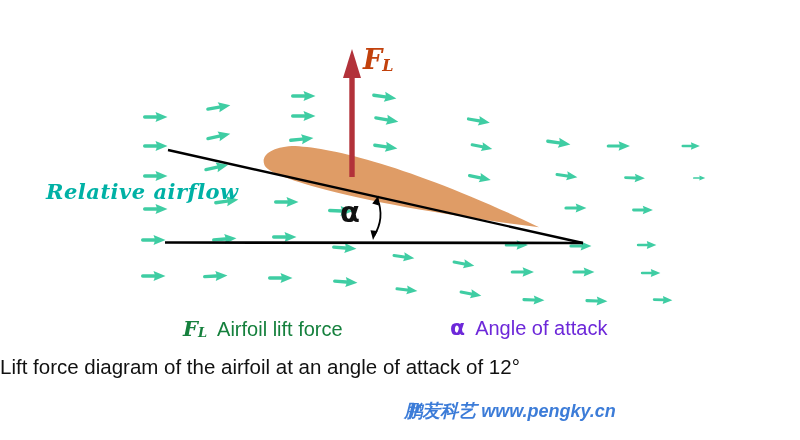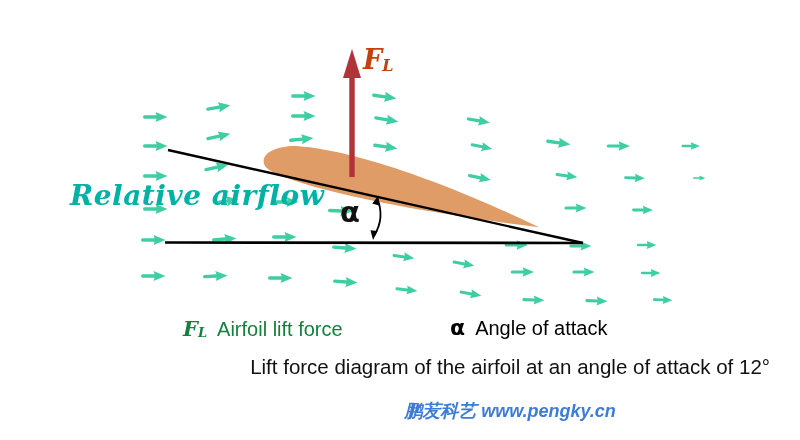--- a/index.html
+++ b/index.html
@@ -13,46 +13,46 @@
   html,body{margin:0;padding:0;}
   body{
     width:800px;height:440px;position:relative;background:#ffffff;overflow:hidden;
     font-family:"Liberation Sans",sans-serif;
   }
   .abs{position:absolute;}
   #stage{position:absolute;left:0;top:0;width:800px;height:440px;}
   .airflow-label{
     left:46px;top:179px;
     font-family:"DejaVu Serif","Liberation Serif",serif;
-    font-style:italic;font-weight:bold;font-size:28px;
-    color:var(--airflow-text);letter-spacing:0.5px;white-space:nowrap;margin-left:24px;
+    font-style:italic;font-weight:bold;font-size:21px;
+    color:var(--airflow-text);letter-spacing:0.5px;white-space:nowrap;
   }
   .fl-diagram-label{
     left:363px;top:44px;
     font-family:"DejaVu Serif","Liberation Serif",serif;
     font-style:italic;font-weight:bold;font-size:27px;color:#c2410c;white-space:nowrap;
   }
   .fl-sub{font-size:16px;vertical-align:-2px;}
   .alpha-diagram-label{
     left:340px;top:198px;
     font-family:"DejaVu Sans",sans-serif;
     font-weight:bold;font-size:29px;color:#111;line-height:1;
   }
   .legend-fl{left:183px;top:316px;font-size:20px;color:#15803d;white-space:nowrap;}
-  .legend-alpha{left:450px;top:315px;font-size:20px;color:#000000;white-space:nowrap;}
+  .legend-alpha{left:450px;top:315px;font-size:20px;color:#6d28d9;white-space:nowrap;}
   .legend-sym-serif{
     font-family:"DejaVu Serif","Liberation Serif",serif;
     font-style:italic;font-weight:bold;font-size:21px;margin-right:10px;
   }
   .legend-sym-serif .fl-sub{font-size:13px;vertical-align:-1px;}
   .legend-sym-alpha{
     font-family:"DejaVu Sans",sans-serif;font-weight:bold;font-size:22px;margin-right:10px;
   }
   .caption{
-    left:0;top:355px;width:770px;text-align:right;
+    left:0;top:355px;width:770px;text-align:left;
     font-size:20.5px;color:#111;white-space:nowrap;
   }
   .footer{
     left:220px;top:399px;width:580px;text-align:center;
     font-style:italic;font-weight:bold;font-size:18px;
     color:var(--footer-blue);white-space:nowrap;
   }
 </style>
 </head>
 <body>

